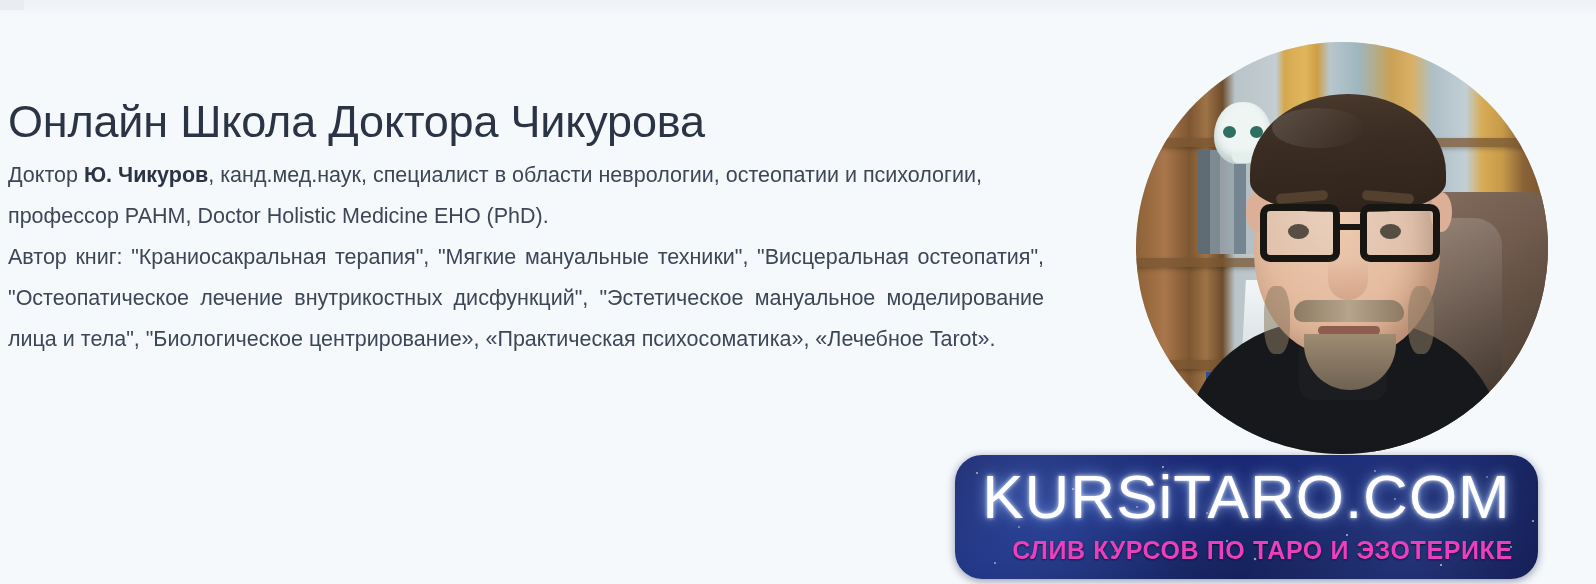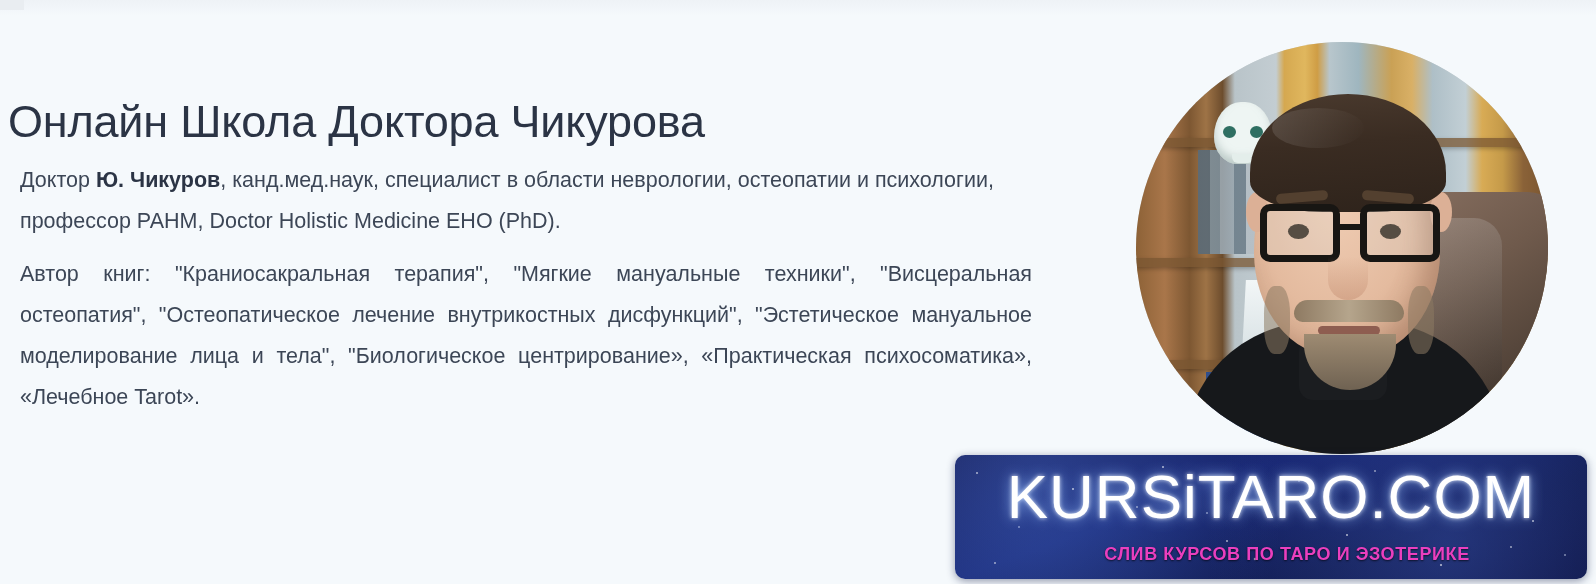--- a/index.html
+++ b/index.html
@@ -57,21 +57,21 @@
     margin-bottom: 7px;
   }
 
   .body-text {
     font-size: 21.5px;
     line-height: 41px;
     color: #3c4656;
     text-align: justify;
     text-justify: inter-word;
   }
-  .body-text p { margin: 12px; }
+  .body-text p { margin: 0; }
   .body-text p.p-block { text-align: justify; }
   .body-text p.p-flow  { text-align: left; }
 
   .body-text b { font-weight: 700; color: #2b3445; }
 
   a.link {
     color: #4fb9dc;
     text-decoration: none;
   }
 
@@ -316,23 +316,23 @@
     border-radius: 40%;
   }
   .cheek-beard-l { left: 128px; }
   .cheek-beard-r { left: 272px; }
 
   
   .watermark {
     position: absolute;
     left: 955px;
     top: 455px;
-    width: 632px;
+    width: 583px;
     height: 124px;
-    border-radius: 10px;
+    border-radius: 27px;
     overflow: hidden;
     background:
       radial-gradient(circle at 12% 30%, rgba(80,120,220,0.40) 0%, rgba(0,0,0,0) 45%),
       radial-gradient(circle at 78% 72%, rgba(70,100,200,0.38) 0%, rgba(0,0,0,0) 48%),
       linear-gradient(160deg, #141a52 0%, #16246e 35%, #101a4e 70%, #0c1240 100%);
     box-shadow: 0 2px 8px rgba(20,28,70,0.45);
   }
   .stars {
     position: absolute; inset: 0;
     background-image:
@@ -367,21 +367,21 @@
     letter-spacing: 1px;
     color: #ffffff;
     text-shadow: 0 0 14px rgba(150,190,255,0.85), 0 0 4px rgba(255,255,255,0.9);
     white-space: nowrap;
   }
   .wm-sub {
     position: absolute;
     left: 16px; right: 0;
     bottom: 14px;
     text-align: center;
-    font-size: 18px;
+    font-size: 25px;
     font-weight: 700;
     letter-spacing: 0.6px;
     color: #ea3fbf;
     text-shadow: 0 1px 2px rgba(0,0,0,0.65);
     white-space: nowrap;
     margin-left: 16px;
   }
 </style>
 </head>
 <body>

